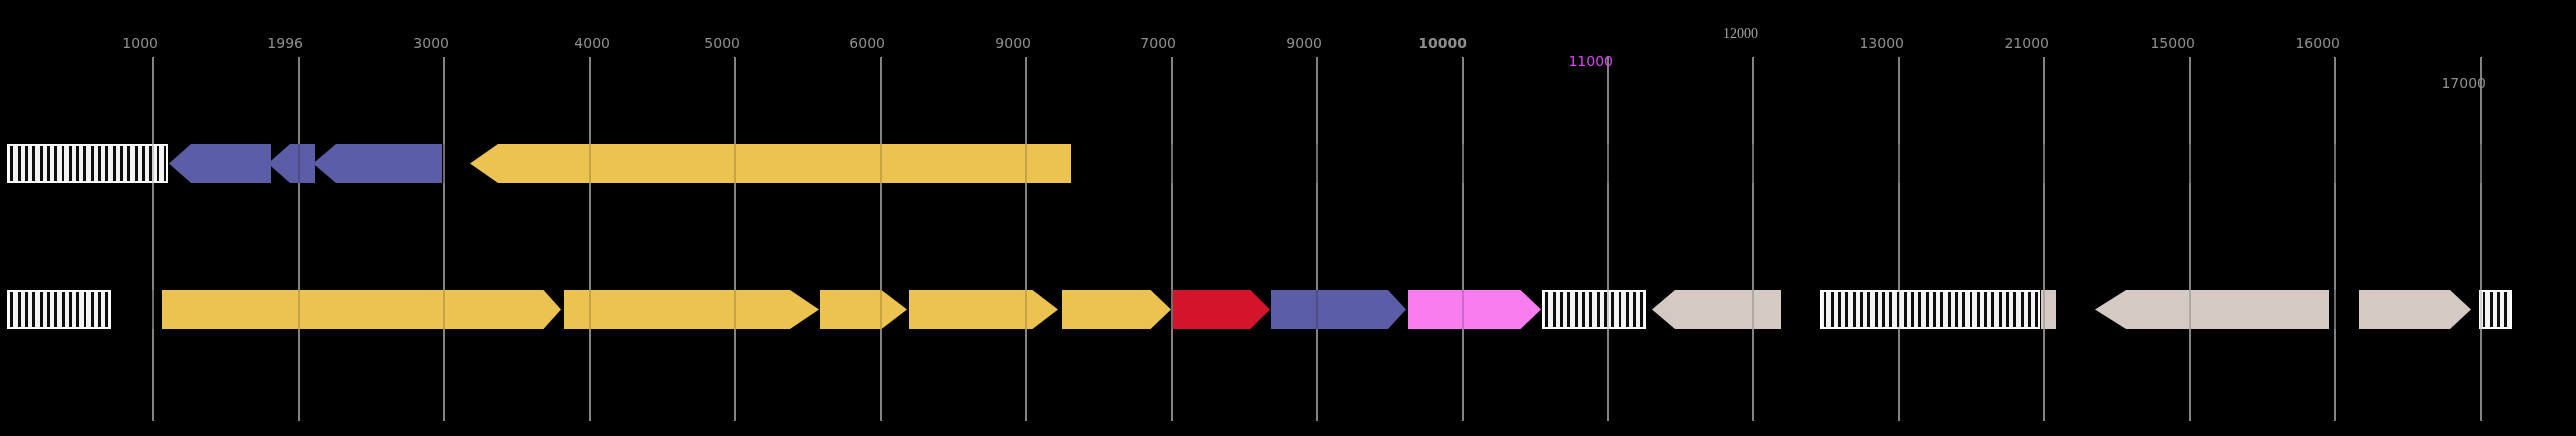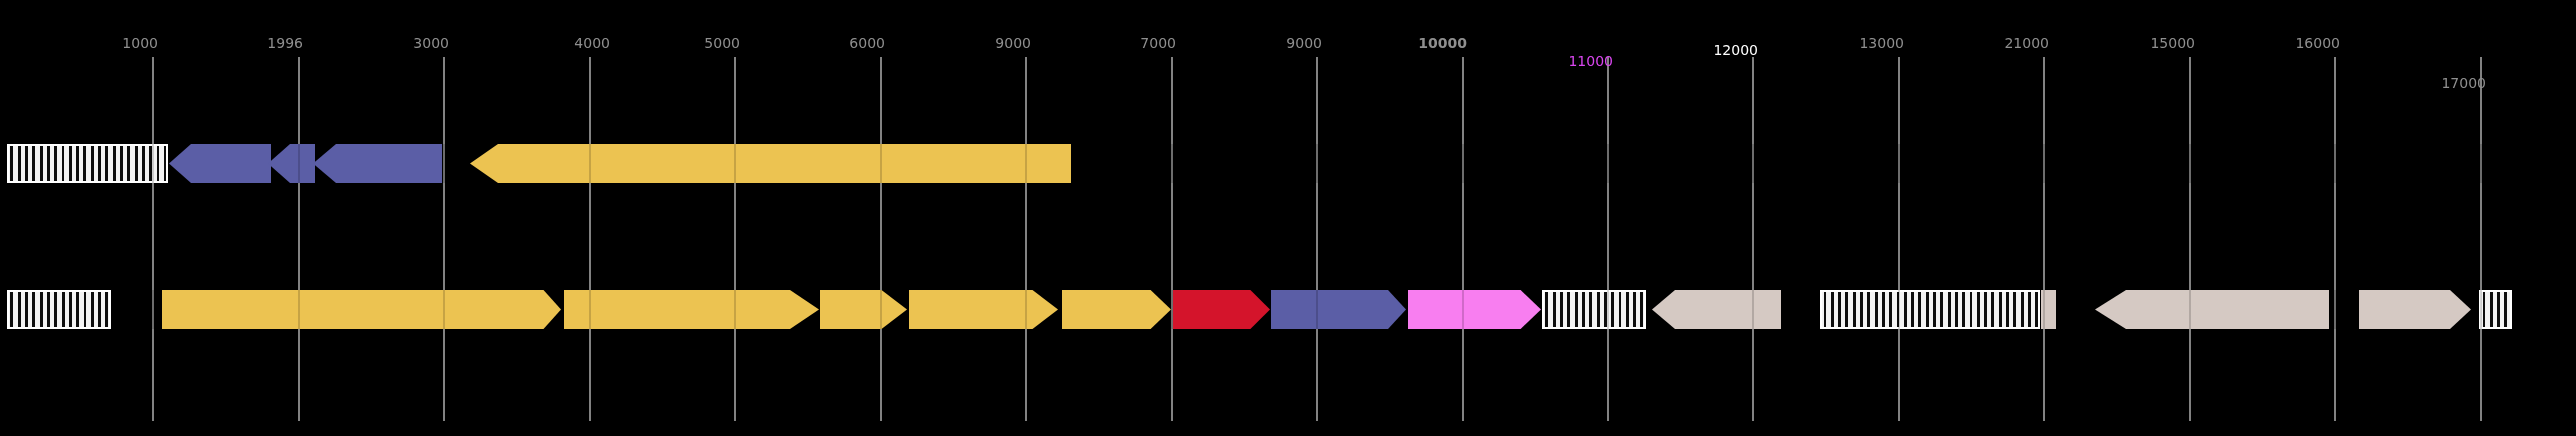--- a/index.html
+++ b/index.html
@@ -33,21 +33,21 @@
       <div class="tick-label" style="left: 1031px; top: 35px; color: rgb(143, 143, 143);">9000</div>
       <div class="tick-line" style="left: 1171px; top: 57px; height: 364px; background: rgb(130, 130, 130);"></div>
       <div class="tick-label" style="left: 1176px; top: 35px; color: rgb(143, 143, 143);">7000</div>
       <div class="tick-line" style="left: 1316px; top: 57px; height: 364px; background: rgb(130, 130, 130);"></div>
       <div class="tick-label" style="left: 1322px; top: 35px; color: rgb(143, 143, 143);">9000</div>
       <div class="tick-line" style="left: 1462px; top: 57px; height: 364px; background: rgb(130, 130, 130);"></div>
       <div class="tick-label" style="left: 1467px; top: 35px; color: rgb(143, 143, 143); font-weight: bold;">10000</div>
       <div class="tick-line" style="left: 1607px; top: 57px; height: 364px; background: rgb(130, 130, 130);"></div>
       <div class="tick-label" style="left: 1613px; top: 53px; color: #d946ef;">11000</div>
       <div class="tick-line" style="left: 1752px; top: 57px; height: 364px; background: rgb(130, 130, 130);"></div>
-      <div class="tick-label" style="left: 1758px; top: 42px; color: #ffffff;">12000</div>
+      <div class="tick-label" style="left: 1758px; top: 25px; color: #a3a3a3; font-family: Liberation Serif, serif;">12000</div>
       <div class="tick-line" style="left: 1898px; top: 57px; height: 364px; background: rgb(130, 130, 130);"></div>
       <div class="tick-label" style="left: 1904px; top: 35px; color: rgb(143, 143, 143);">13000</div>
       <div class="tick-line" style="left: 2043px; top: 57px; height: 364px; background: rgb(130, 130, 130);"></div>
       <div class="tick-label" style="left: 2049px; top: 35px; color: rgb(143, 143, 143);">21000</div>
       <div class="tick-line" style="left: 2189px; top: 57px; height: 364px; background: rgb(130, 130, 130);"></div>
       <div class="tick-label" style="left: 2195px; top: 35px; color: rgb(143, 143, 143);">15000</div>
       <div class="tick-line" style="left: 2334px; top: 57px; height: 364px; background: rgb(130, 130, 130);"></div>
       <div class="tick-label" style="left: 2340px; top: 35px; color: rgb(143, 143, 143);">16000</div>
       <div class="tick-line" style="left: 2480px; top: 57px; height: 364px; background: rgb(130, 130, 130);"></div>
       <div class="tick-label" style="left: 2486px; top: 35px; color: rgb(143, 143, 143); margin-top: 40px;">17000</div>

